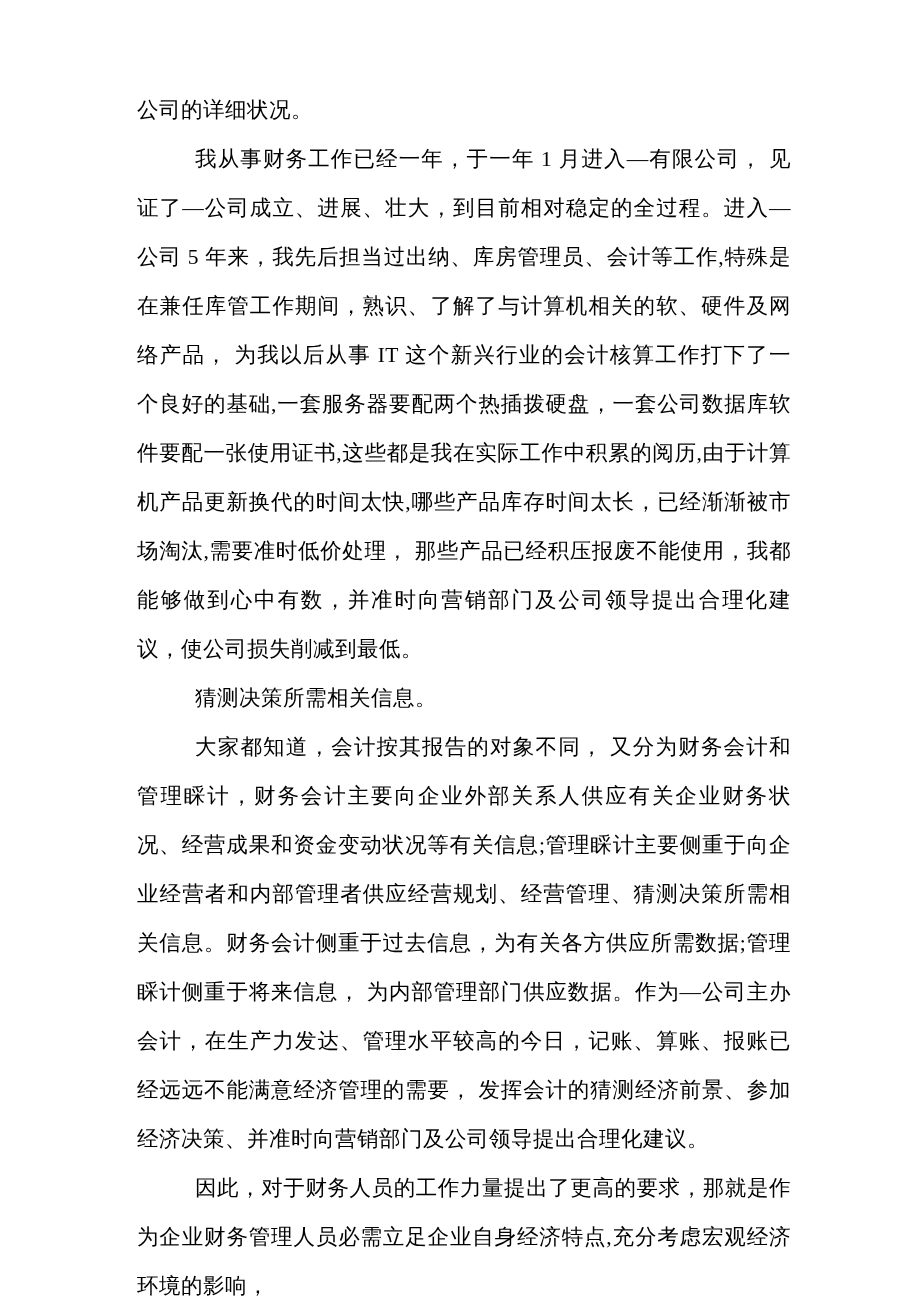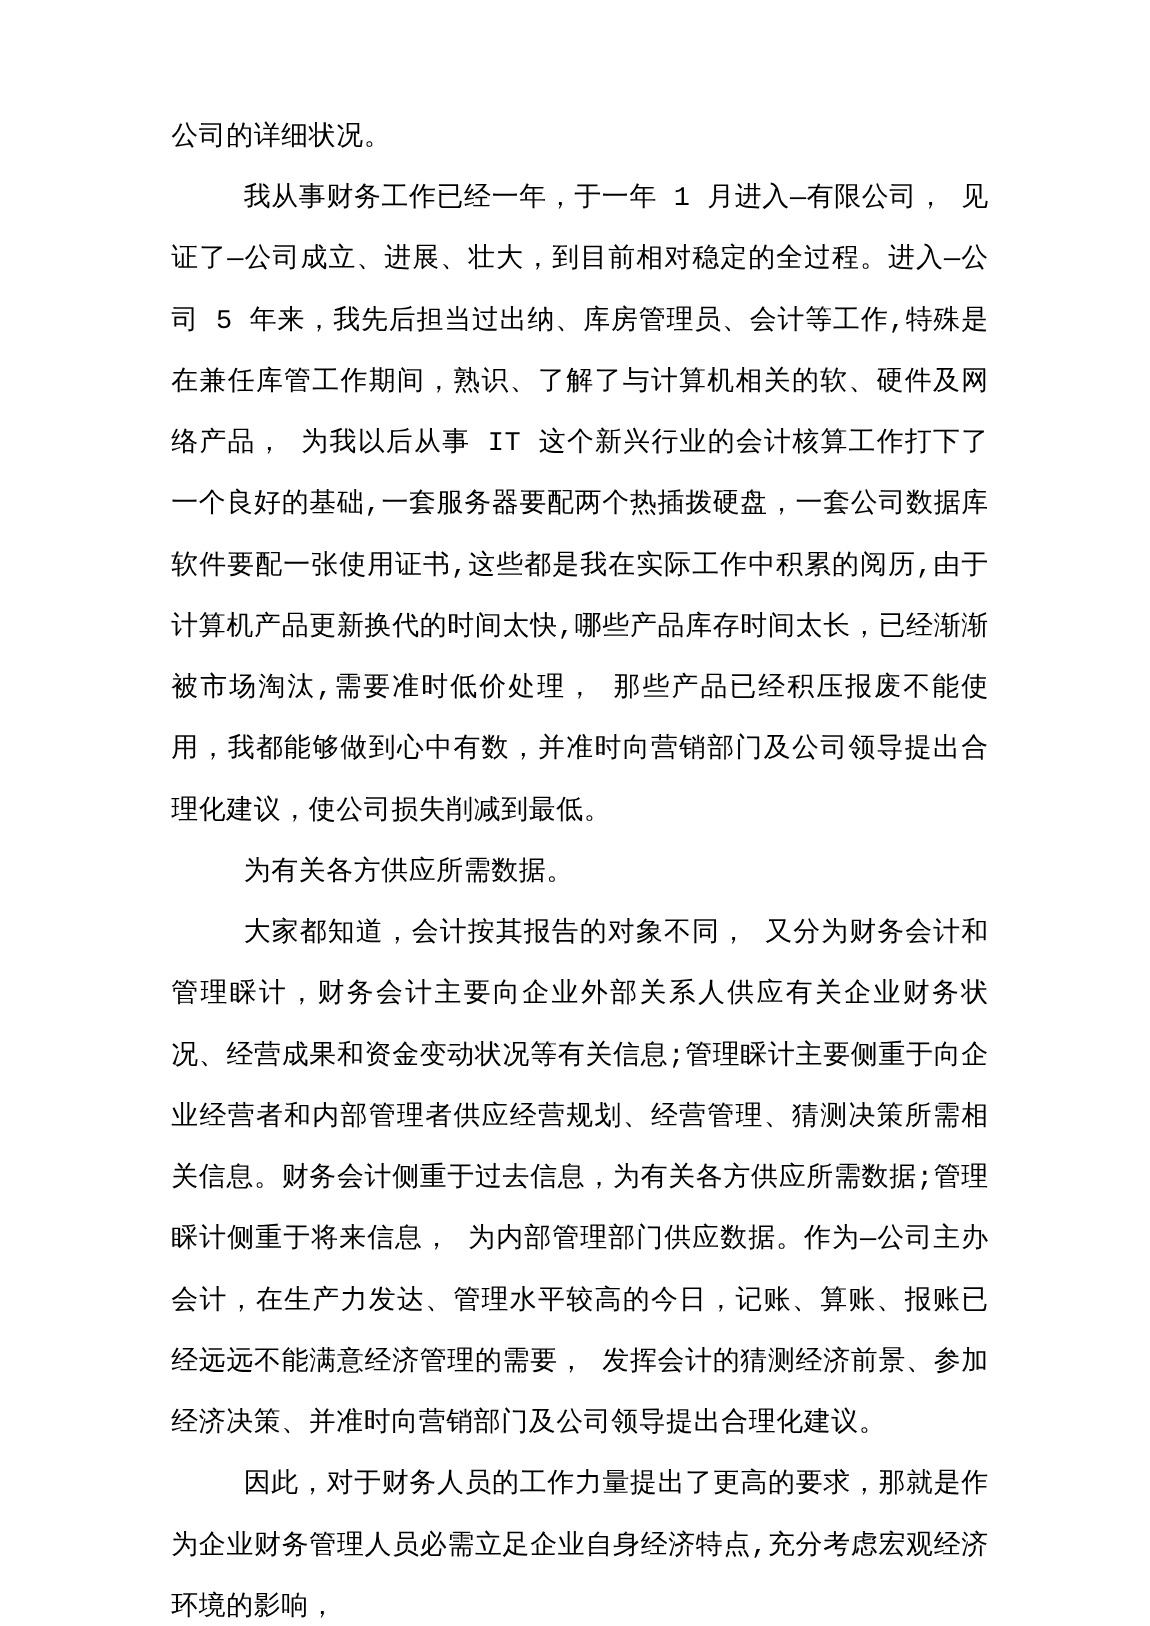--- a/index.html
+++ b/index.html
@@ -6,21 +6,21 @@
     margin: 0;
     padding: 0;
     background: #ffffff;
   }
   .page {
     position: relative;
     width: 920px;
     height: 1301px;
     background: #ffffff;
     overflow: hidden;
-    font-family: Liberation Mono, monospace;
+    font-family: Liberation Serif, serif;
     color: #000000;
   }
   .doc-body {
     position: absolute;
     left: 137px;
     top: 86px;
     width: 654px;
   }
   .para {
     margin: 0;
@@ -37,17 +37,17 @@
     text-indent: 58px;
   }
 </style>
 </head>
 <body>
 
 <div class="page">
   <div class="doc-body">
       <p class="para">公司的详细状况。</p>
       <p class="para indent">我从事财务工作已经一年，于一年 1 月进入—有限公司， 见证了—公司成立、进展、壮大，到目前相对稳定的全过程。进入—公司 5 年来，我先后担当过出纳、库房管理员、会计等工作,特殊是在兼任库管工作期间，熟识、了解了与计算机相关的软、硬件及网络产品， 为我以后从事 IT 这个新兴行业的会计核算工作打下了一个良好的基础,一套服务器要配两个热插拨硬盘，一套公司数据库软件要配一张使用证书,这些都是我在实际工作中积累的阅历,由于计算机产品更新换代的时间太快,哪些产品库存时间太长，已经渐渐被市场淘汰,需要准时低价处理， 那些产品已经积压报废不能使用，我都能够做到心中有数，并准时向营销部门及公司领导提出合理化建议，使公司损失削减到最低。</p>
-      <p class="para indent">为有关各方供应所需数据。</p>
+      <p class="para indent">猜测决策所需相关信息。</p>
       <p class="para indent">大家都知道，会计按其报告的对象不同， 又分为财务会计和管理睬计，财务会计主要向企业外部关系人供应有关企业财务状况、经营成果和资金变动状况等有关信息;管理睬计主要侧重于向企业经营者和内部管理者供应经营规划、经营管理、猜测决策所需相关信息。财务会计侧重于过去信息，为有关各方供应所需数据;管理睬计侧重于将来信息， 为内部管理部门供应数据。作为—公司主办会计，在生产力发达、管理水平较高的今日，记账、算账、报账已经远远不能满意经济管理的需要， 发挥会计的猜测经济前景、参加经济决策、并准时向营销部门及公司领导提出合理化建议。</p>
       <p class="para indent">因此，对于财务人员的工作力量提出了更高的要求，那就是作为企业财务管理人员必需立足企业自身经济特点,充分考虑宏观经济环境的影响，</p>
     </div>
 </div>
 
 </body></html>

